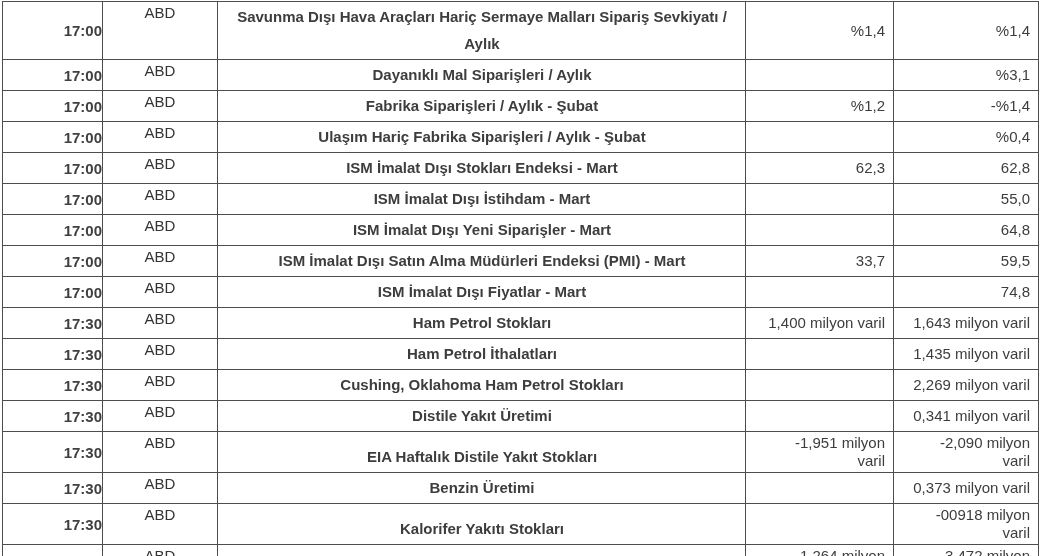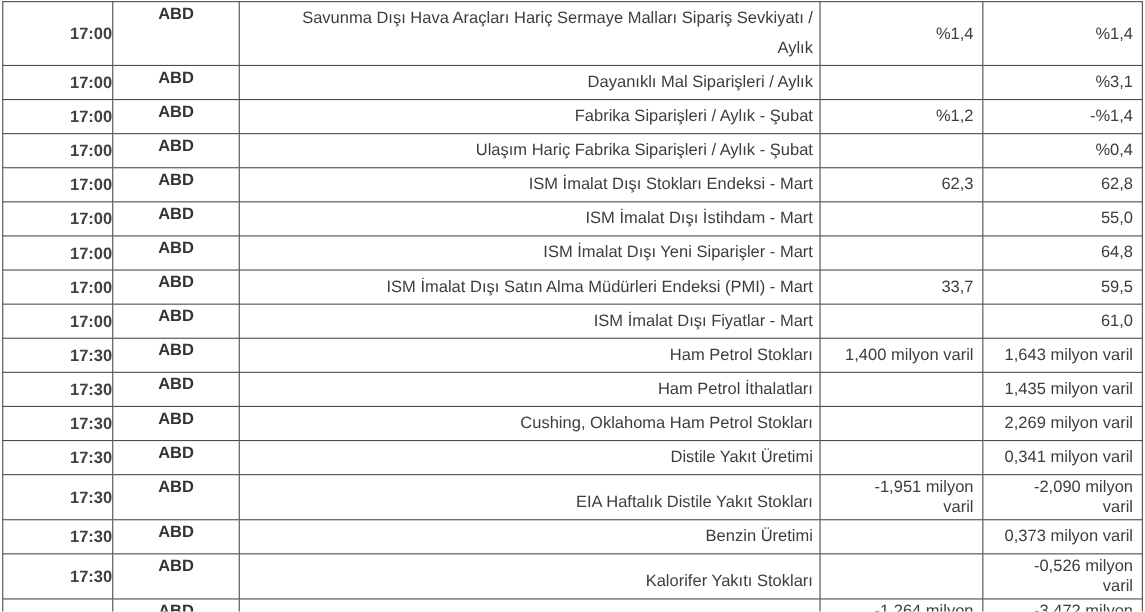--- a/index.html
+++ b/index.html
@@ -25,33 +25,34 @@
     overflow: hidden;
     padding: 0;
   }
   td.time {
     font-weight: bold;
     color: #404040;
     text-align: right;
     vertical-align: middle;
   }
   td.country {
-    font-weight: bold;
+    font-weight: normal;
     color: #333333;
     text-align: center;
     vertical-align: top;
     padding-top: 2px;
     line-height: 18px;
   }
   td.event {
     vertical-align: bottom;
-    text-align: right;
+    text-align: center;
     padding: 1px 6px 2px 7px;
     line-height: 27px;
     white-space: pre-line;
+    font-weight: bold;
   }
   td.val {
     text-align: right;
     vertical-align: middle;
     line-height: 18px;
     padding: 2px 8px;
     white-space: pre-line;
   }
 </style>
 </head>
@@ -121,21 +122,21 @@
         <td class="country">ABD</td>
         <td class="event">ISM İmalat Dışı Satın Alma Müdürleri Endeksi (PMI) - Mart</td>
         <td class="val">33,7</td>
         <td class="val">59,5</td>
       </tr>
       <tr>
         <td class="time">17:00</td>
         <td class="country">ABD</td>
         <td class="event">ISM İmalat Dışı Fiyatlar - Mart</td>
         <td class="val"></td>
-        <td class="val">61,0</td>
+        <td class="val">74,8</td>
       </tr>
       <tr>
         <td class="time">17:30</td>
         <td class="country">ABD</td>
         <td class="event">Ham Petrol Stokları</td>
         <td class="val">1,400 milyon varil</td>
         <td class="val">1,643 milyon varil</td>
       </tr>
       <tr>
         <td class="time">17:30</td>
@@ -172,21 +173,21 @@
         <td class="country">ABD</td>
         <td class="event">Benzin Üretimi</td>
         <td class="val"></td>
         <td class="val">0,373 milyon varil</td>
       </tr>
       <tr>
         <td class="time">17:30</td>
         <td class="country">ABD</td>
         <td class="event">Kalorifer Yakıtı Stokları</td>
         <td class="val"></td>
-        <td class="val">-0,526 milyon
+        <td class="val">-00918 milyon
 varil</td>
       </tr>
       <tr>
         <td class="time">17:30</td>
         <td class="country">ABD</td>
         <td class="event">Benzin Stokları</td>
         <td class="val">-1,264 milyon
 varil</td>
         <td class="val">-3,472 milyon
 varil</td>

